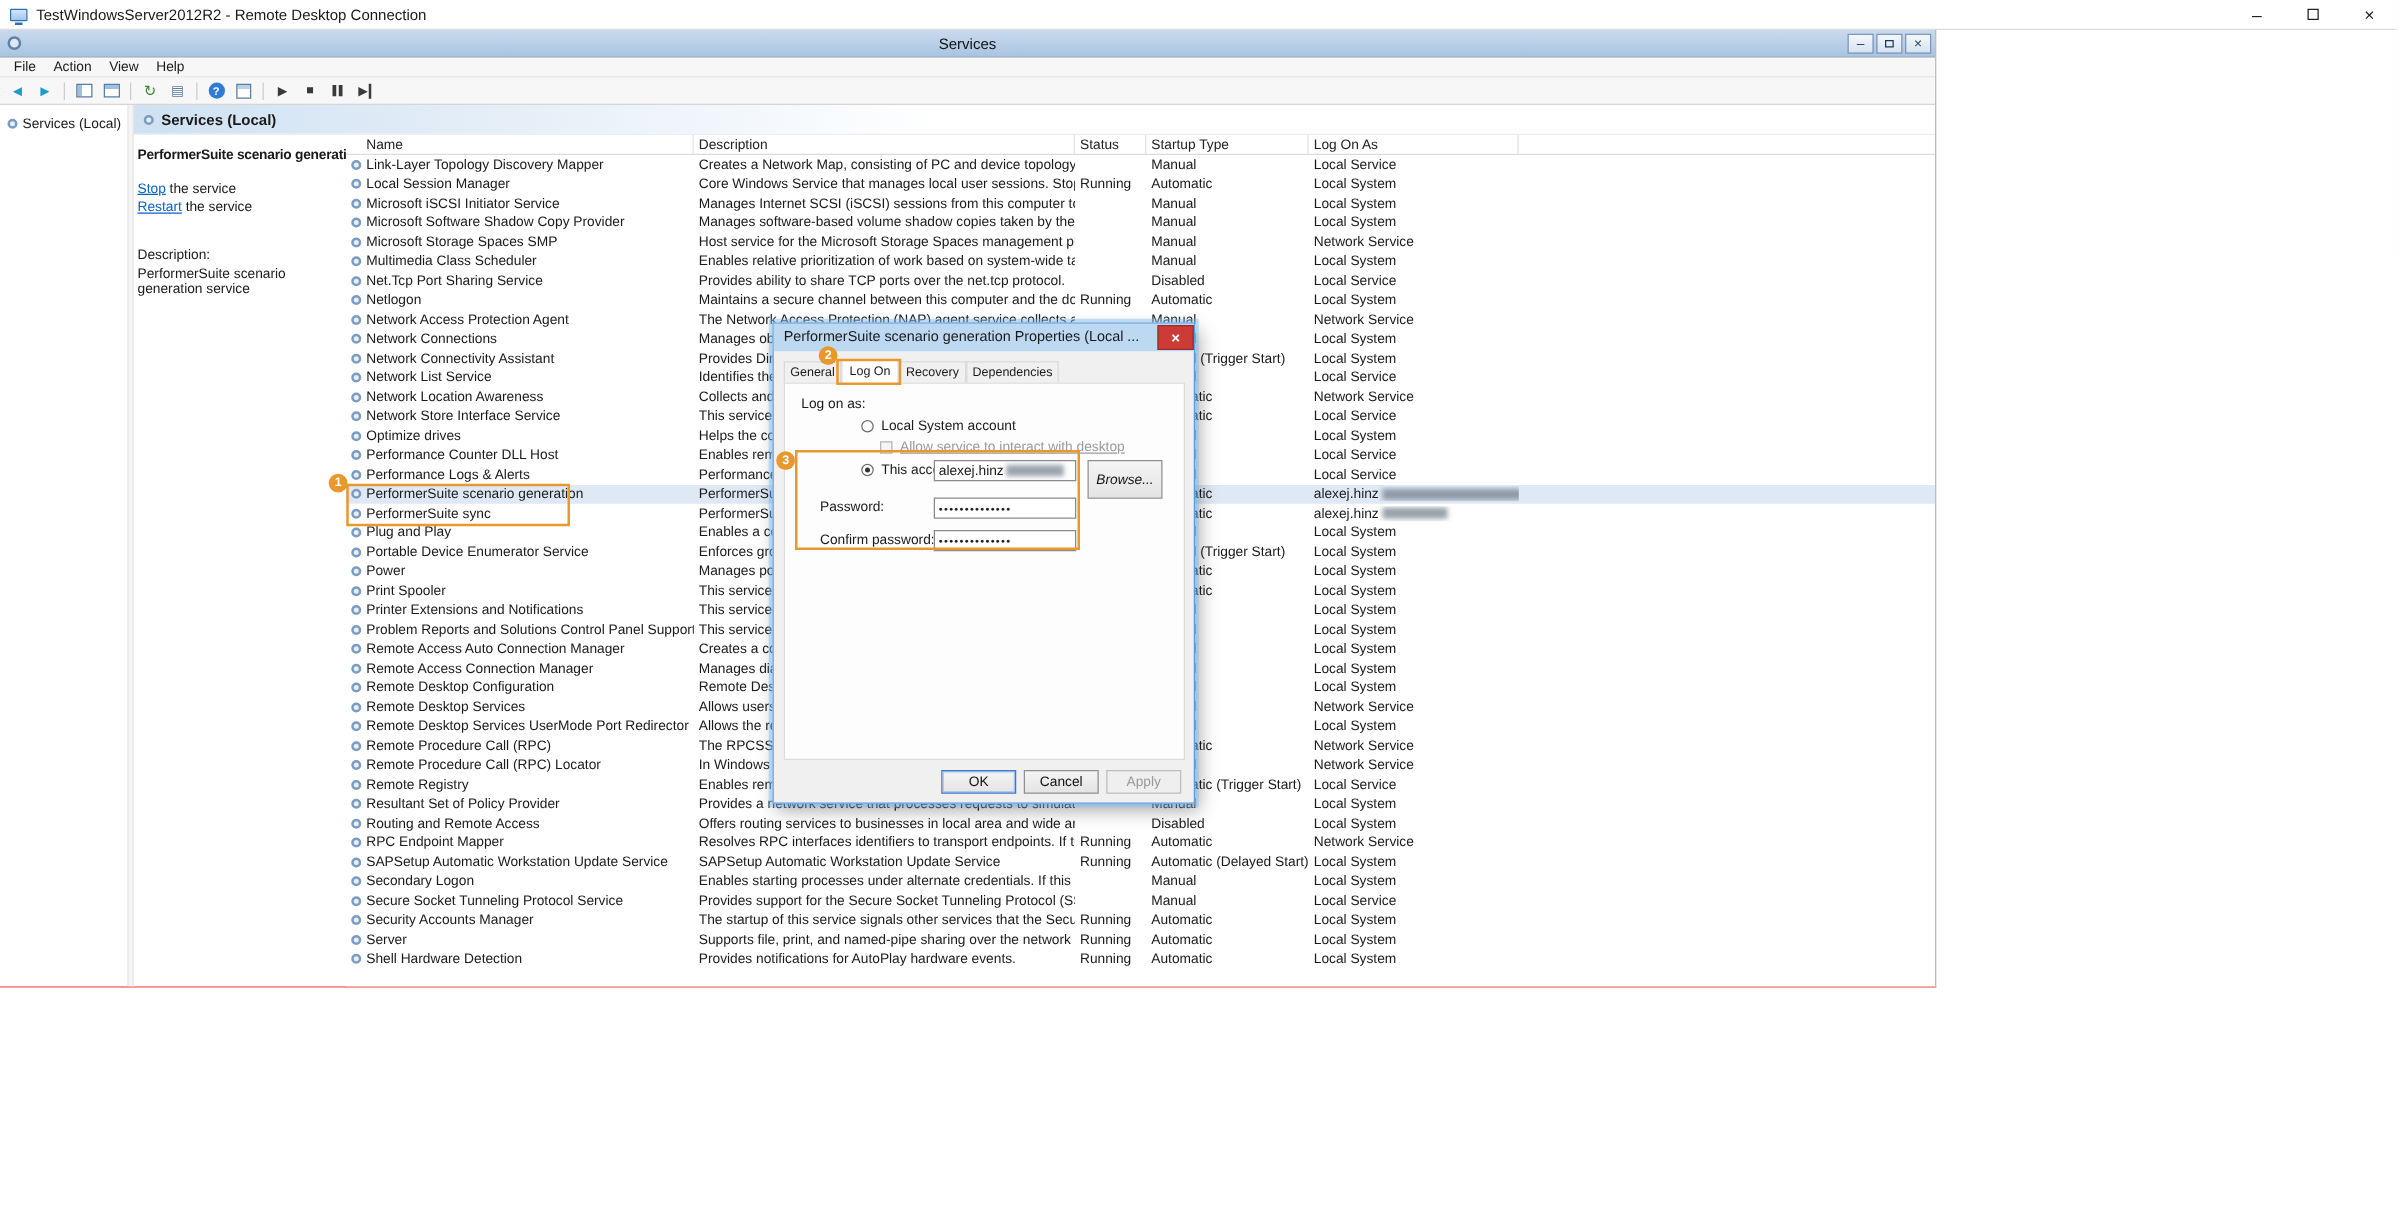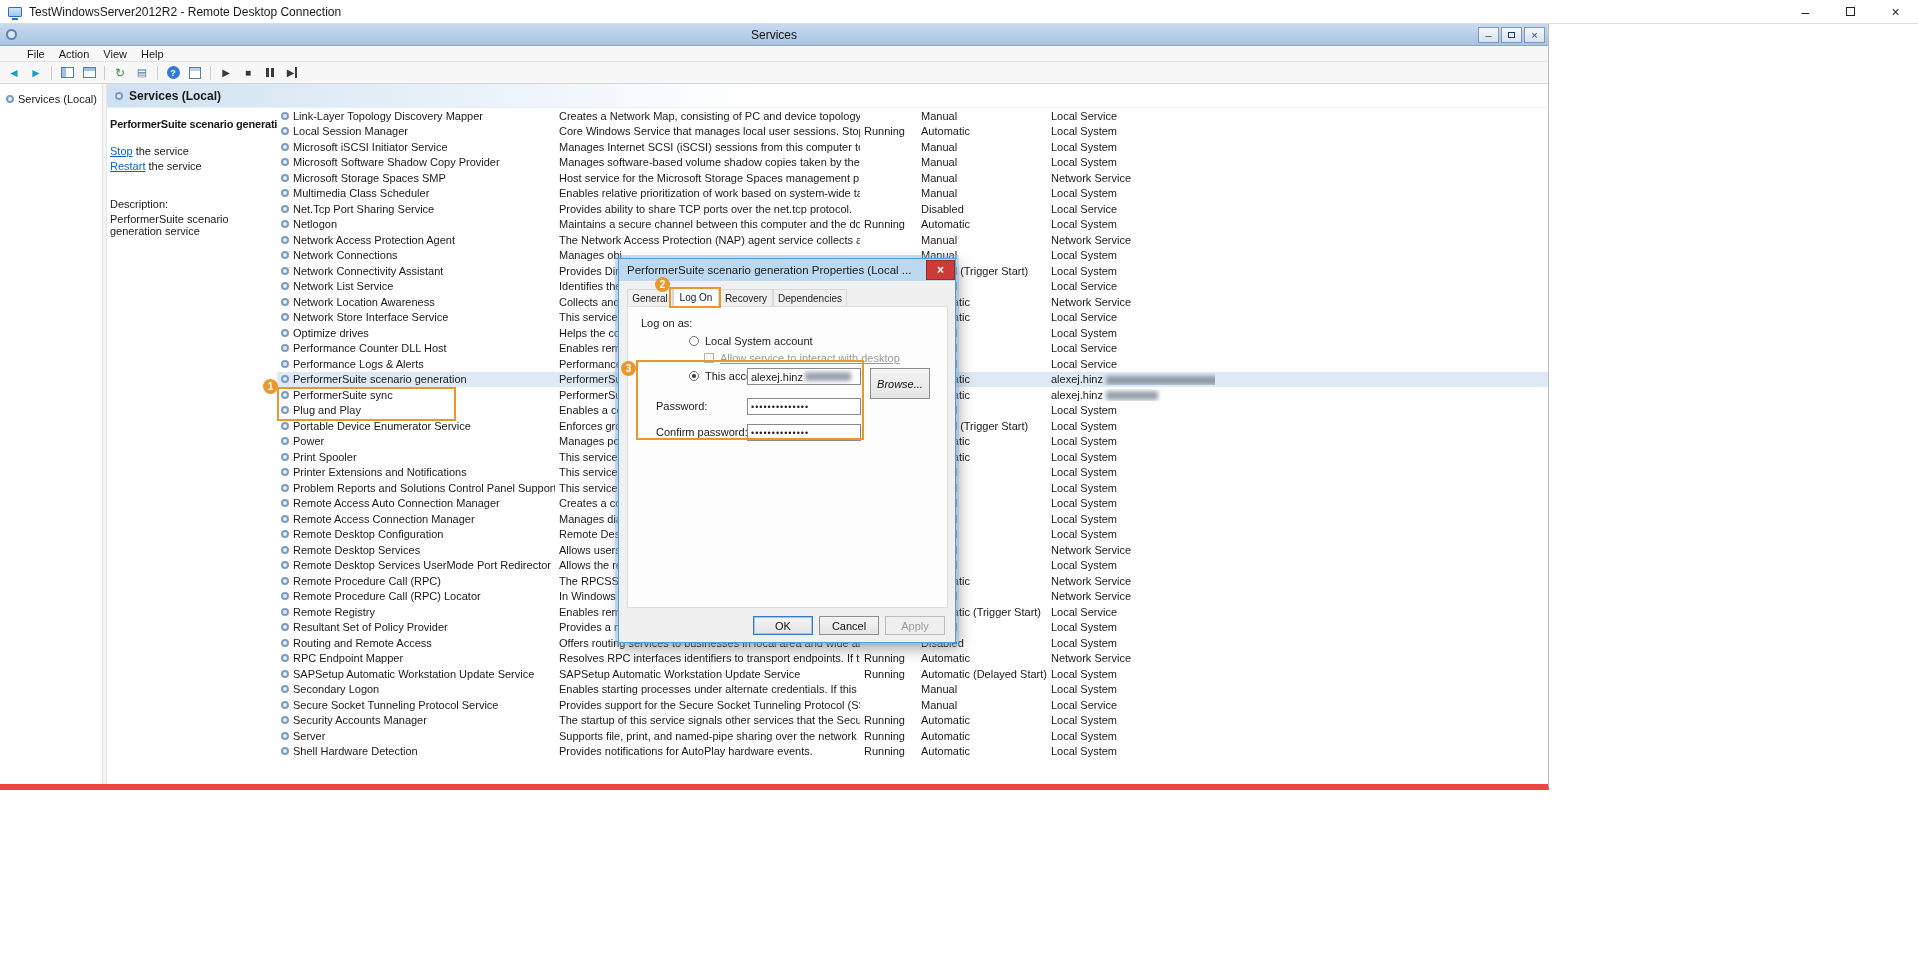--- a/index.html
+++ b/index.html
@@ -12,33 +12,33 @@
                   border-bottom:1px solid #dcdcdc; display:flex; align-items:center; font-size:12px; }
   .rdp-app-icon { width:14px; height:10px; border:1px solid #2c6fb7; border-radius:1px; margin:0 7px 0 8px;
                   background:linear-gradient(#d3e5f8,#9ec7ec); position:relative; }
   .rdp-app-icon::after { content:""; position:absolute; left:3px; bottom:-4px; width:6px; height:2px; background:#2c6fb7; }
   .rdp-controls { margin-left:auto; display:flex; height:100%; }
   .rdp-btn { width:45px; display:flex; align-items:center; justify-content:center; font-size:14px; color:#222; }
   .rdp-btn .sq { width:9px; height:9px; border:1px solid #222; }
 
   
   .session { position:absolute; left:0; top:24px; width:1549px; height:766px; background:#f0f0f0;
-             border-right:1px solid #bdbdbd; border-bottom:6px solid #ef4444; }
+             border-right:1px solid #bdbdbd; border-bottom:1px solid #ef4444; }
 
   .svc-titlebar { height:22px; background:linear-gradient(#c9daee,#a9c4e1); border-bottom:1px solid #8fa8c4;
                   display:flex; align-items:center; position:relative; }
   .mmc-icon { width:11px; height:11px; margin-left:6px; border-radius:50%; border:2px solid #5d82ad; background:#dce8f4; z-index:2;}
   .svc-title { position:absolute; left:0; right:0; text-align:center; font-size:12px; color:#111; }
   .svc-controls { margin-left:auto; display:flex; gap:2px; margin-right:3px; z-index:2; }
   .win-btn { width:21px; height:16px; border:1px solid #7e99b8; background:linear-gradient(#f3f7fb,#d6e3f0);
              display:flex; align-items:center; justify-content:center; font-size:11px; color:#1c3a5e; }
   .win-btn .rsq { width:7px; height:6px; border:1px solid #1c3a5e; }
 
   .menubar { height:16px; background:#f7f7f7; border-bottom:1px solid #e3e3e3; display:flex; align-items:center;
-             padding-left:20px; font-size:11px; }
+             padding-left:4px; font-size:11px; }
   .menu-item { padding:0 7px; }
 
   .toolbar { height:22px; background:#f7f7f7; border-bottom:1px solid #d6d6d6; display:flex; align-items:center;
              padding-left:4px; gap:2px; }
   .tb-btn { width:20px; height:18px; display:flex; align-items:center; justify-content:center; }
   .tb-sep { width:1px; height:14px; background:#cccccc; margin:0 3px; }
   .tb-ico { display:flex; align-items:center; justify-content:center; }
   .tb-back::before { content:"◄"; color:#1e9cc8; font-size:12px; }
   .tb-forward::before { content:"►"; color:#1e9cc8; font-size:12px; }
   .tb-console-tree { width:13px; height:11px; border:1px solid #5b7da0; background:linear-gradient(to right,#9fc0e0 0 4px,#fff 4px); }
@@ -231,20 +231,27 @@
           <div class="infopane">
             <div class="ip-title">PerformerSuite scenario generation</div>
             <div class="ip-links">
               <div><a>Stop</a><span> the service</span></div>
               <div><a>Restart</a><span> the service</span></div>
             </div>
             <div class="ip-desc-label">Description:</div>
             <div class="ip-desc">PerformerSuite scenario generation service</div>
           </div>
           <div class="listpane">
+            <div class="list-header">
+              <div class="hcell c-name">Name</div>
+              <div class="hcell c-desc">Description</div>
+              <div class="hcell c-status">Status</div>
+              <div class="hcell c-startup">Startup Type</div>
+              <div class="hcell c-logon">Log On As</div>
+            </div>
             <div class="list-body">
                 <div class="row">
     <div class="cell c-name">
       <span class="gear"></span>
       <span class="txt">Link-Layer Topology Discovery Mapper</span>
     </div>
     <div class="cell c-desc">Creates a Network Map, consisting of PC and device topology (con...</div>
     <div class="cell c-status"></div>
     <div class="cell c-startup">Manual</div>
     <div class="cell c-logon"><span class="txt">Local Service</span></div>

